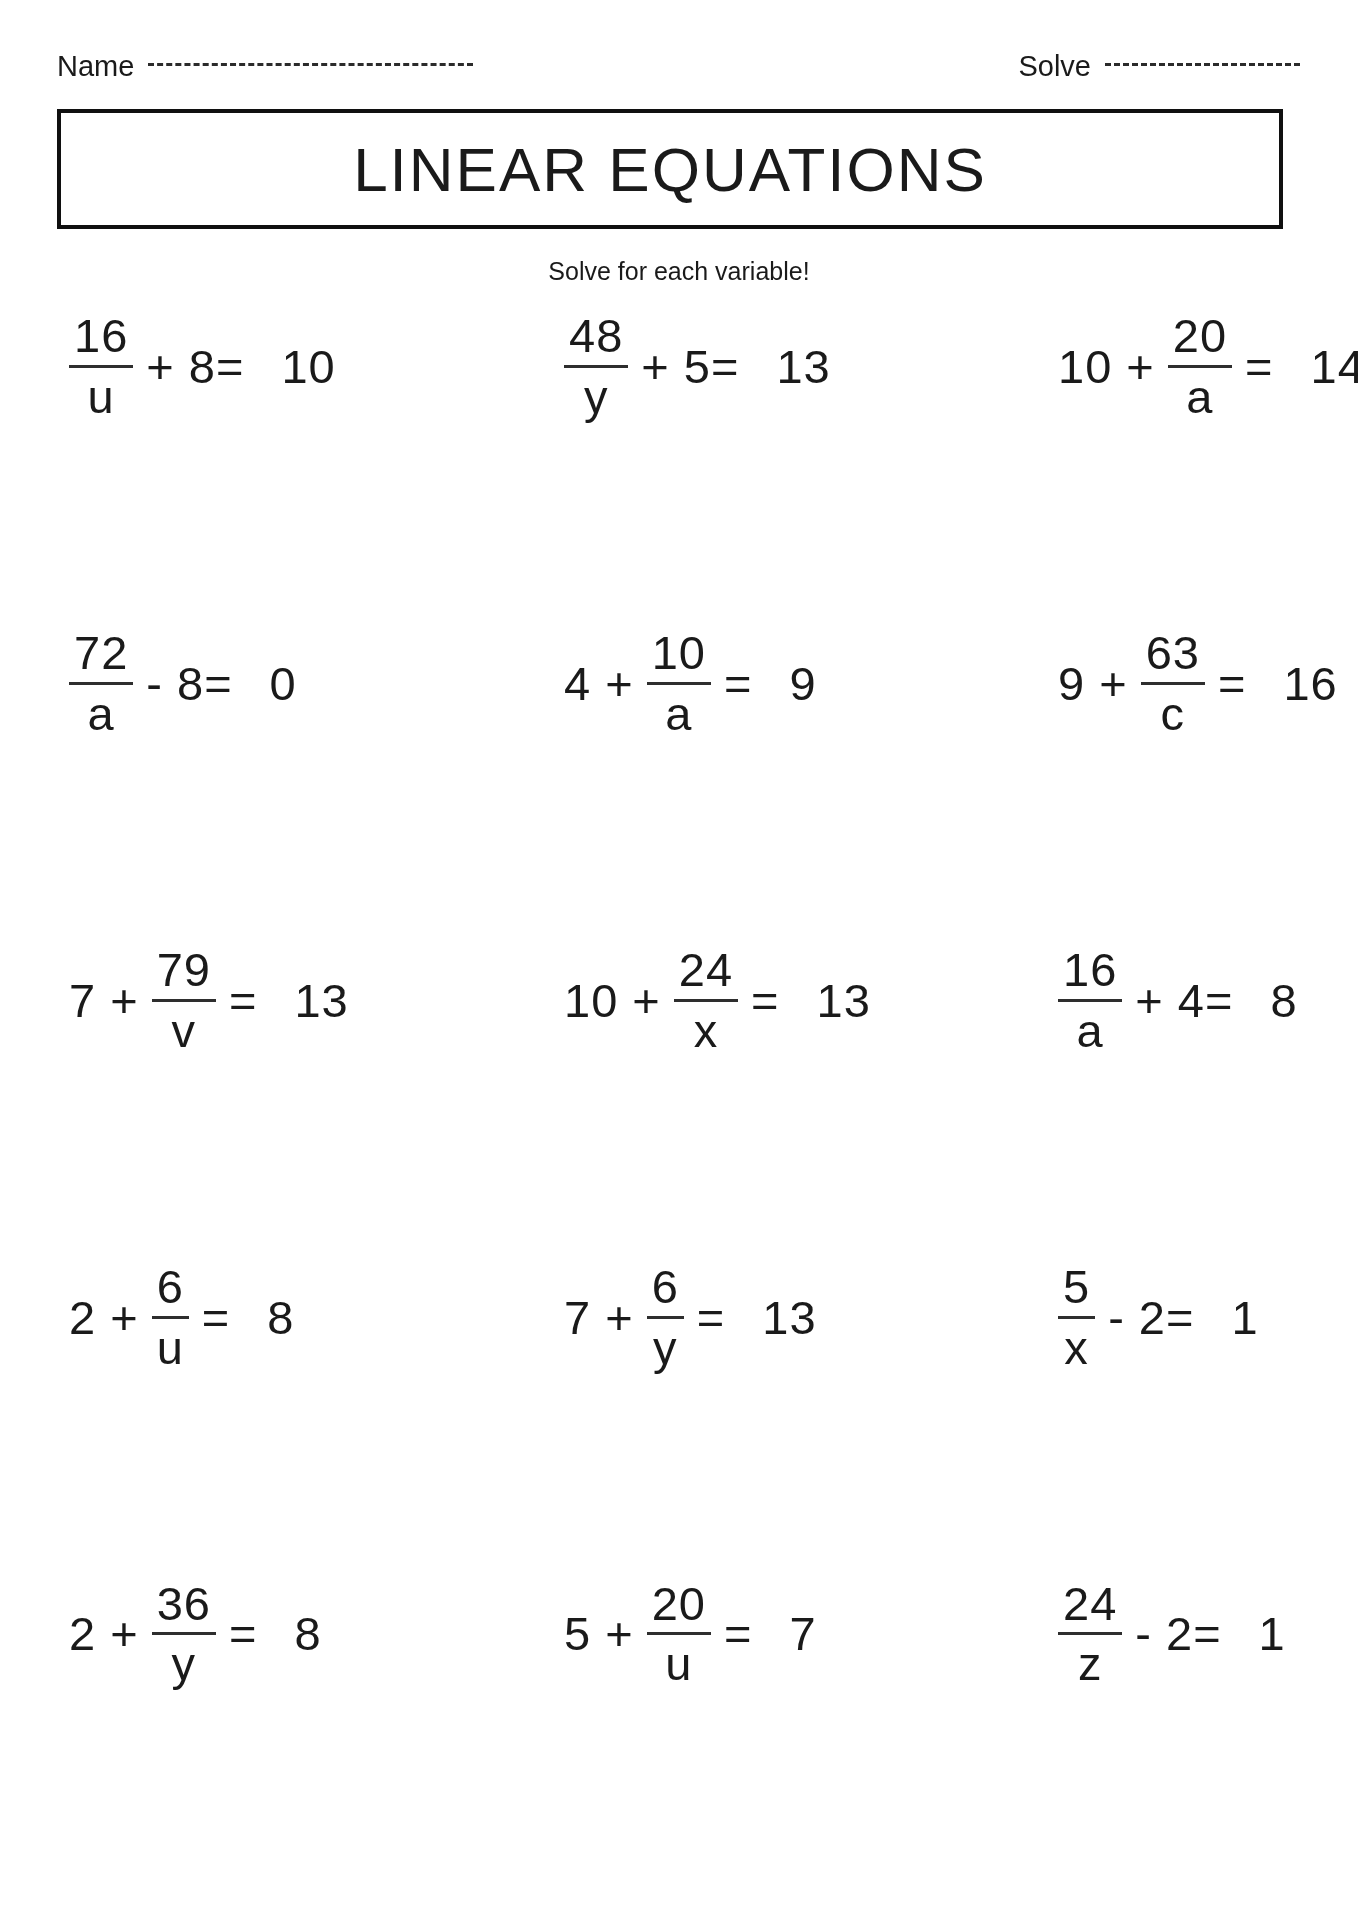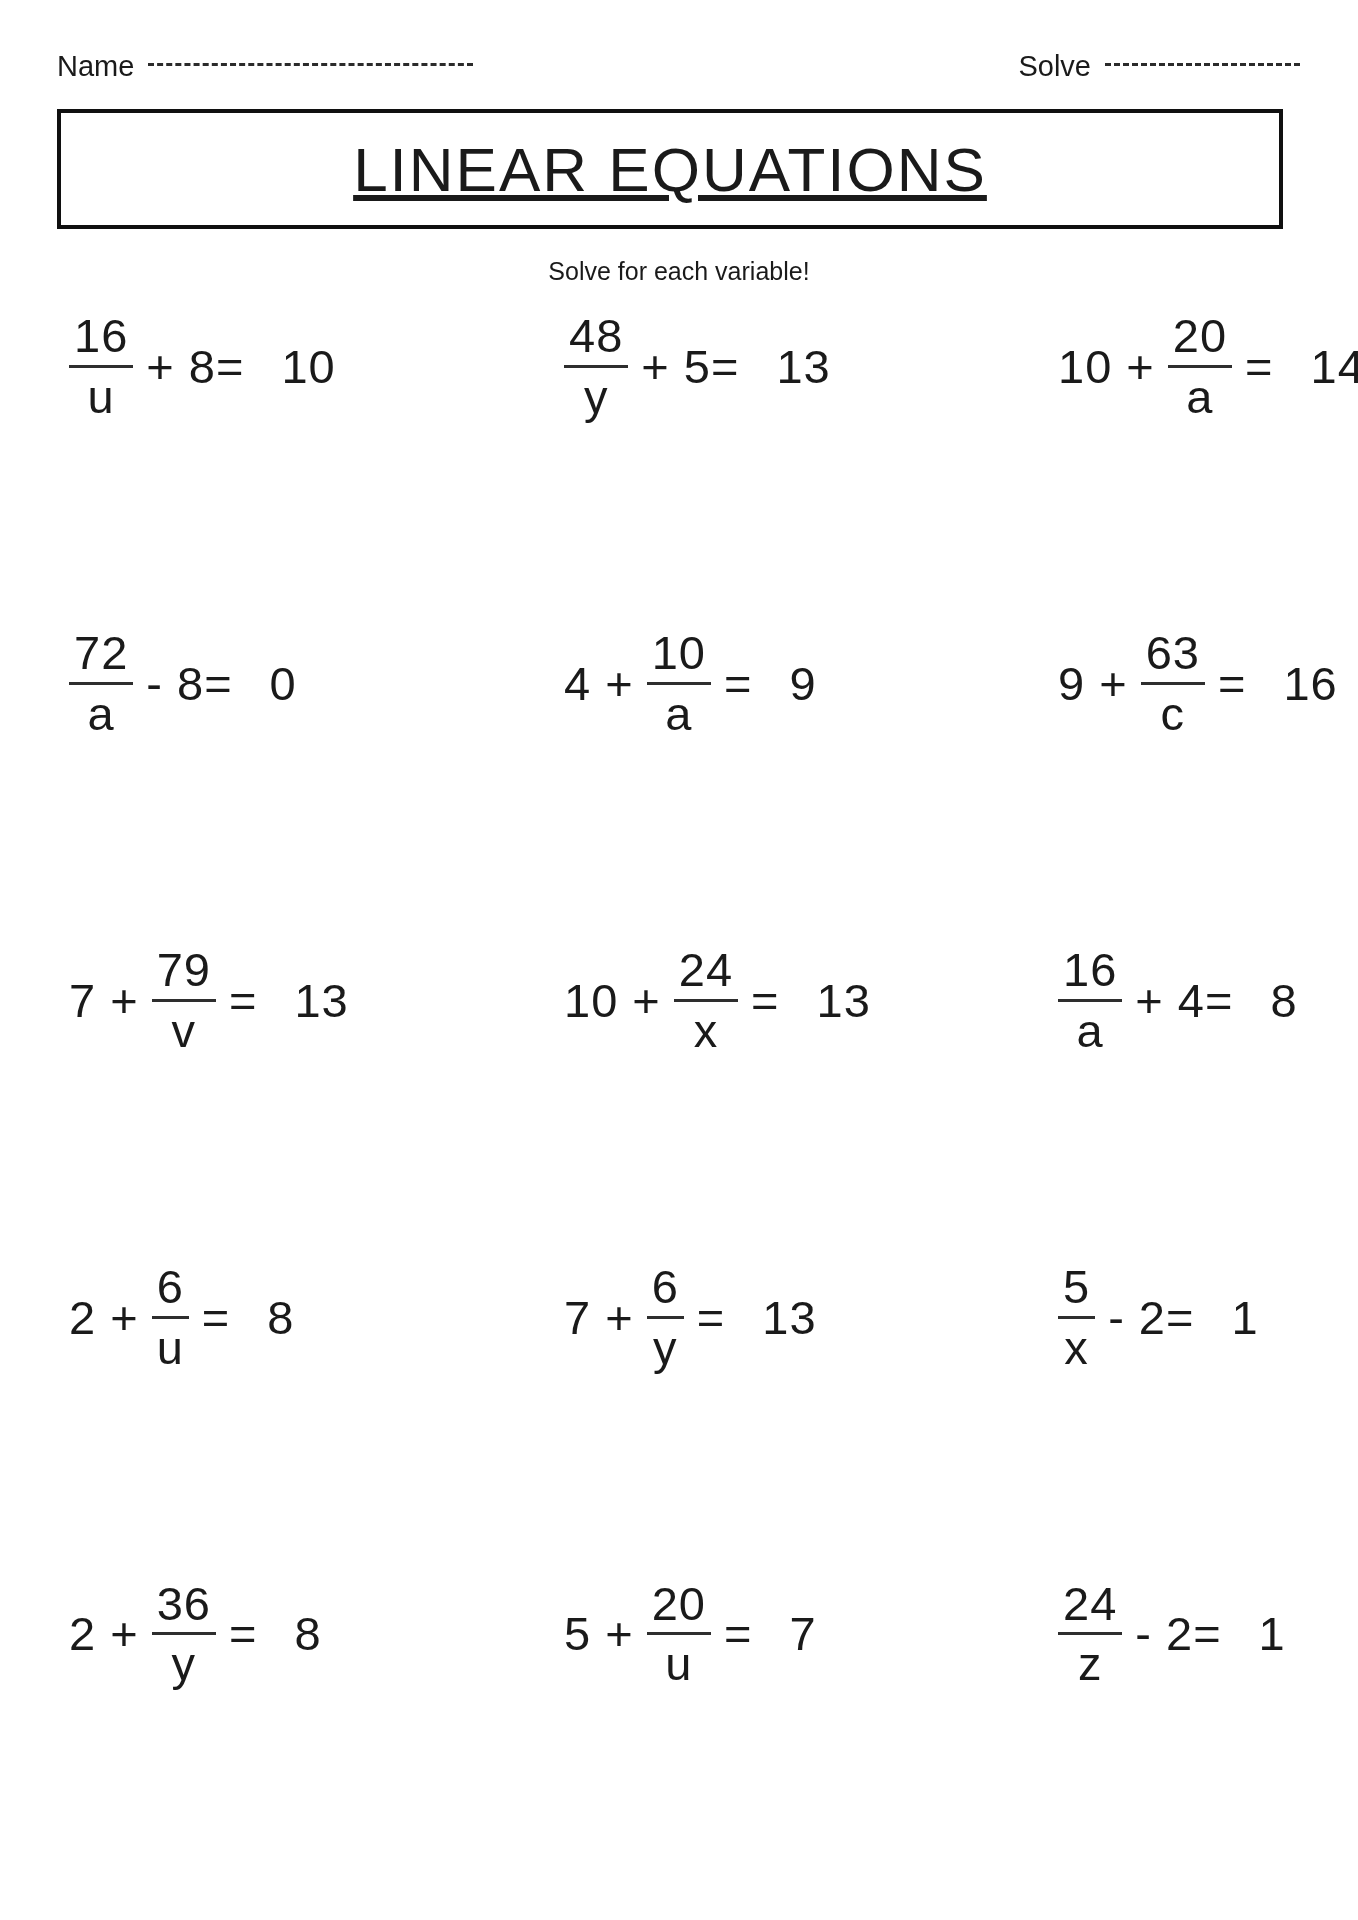--- a/index.html
+++ b/index.html
@@ -33,21 +33,20 @@
     border: 4px solid #101010;
     height: 112px;
     display: flex;
     align-items: center;
     justify-content: center;
   }
   .title {
     font-size: 62px;
     letter-spacing: 2px;
     white-space: nowrap;
-    text-decoration: underline;
   }
   .subtitle {
     text-align: center;
     font-size: 25px;
     margin-top: 28px;
   }
 
   
   .rows { margin-top: 26px; }
   .row {

